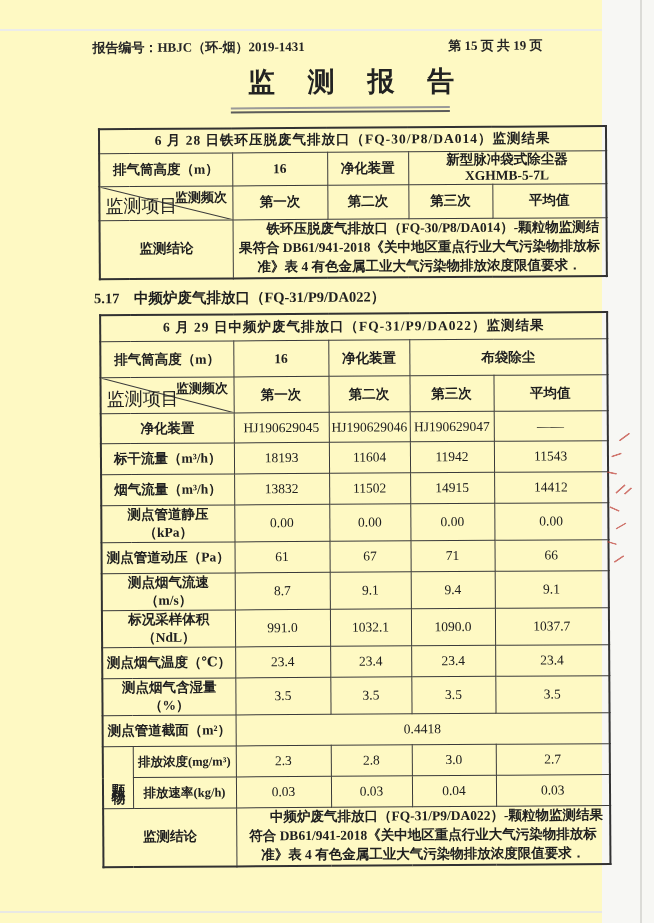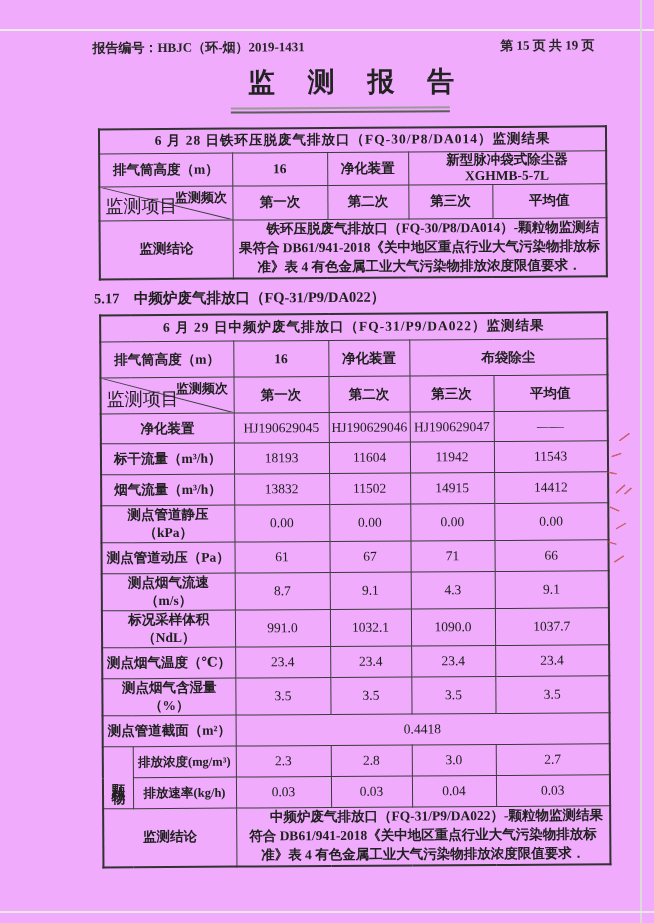--- a/index.html
+++ b/index.html
@@ -2,21 +2,21 @@
 <html><head>
 <meta charset="utf-8">
 <style>
   html,body{margin:0;padding:0;}
   body{
     width:654px;height:923px;overflow:hidden;
     background:#f7f7f4;
     font-family:"Liberation Serif","DejaVu Serif",serif;
     color:#1d1d1d;
   }
-  .page{position:relative;width:654px;height:923px;background:#f0abfc;}
+  .page{position:relative;width:602px;height:923px;background:#fef9c3;}
   
   .edge-top{position:absolute;left:0;top:29px;width:100%;height:2px;background:#ececé8;background:#ececea;}
   .edge-right{position:absolute;top:0;left:640px;width:2px;height:100%;background:#dbdbd7;}
   .edge-bottom{position:absolute;left:0;top:911px;width:100%;height:2px;background:#e8e8e4;}
   .content{position:absolute;inset:0;transform:rotate(-0.35deg);transform-origin:50% 50%;}
 
   .doc-header{display:flex;justify-content:space-between;align-items:baseline;
     padding:38px 57px 0 95px;font-size:13px;font-weight:bold;color:#262626;}
   .doc-title{margin:8px 0 0 100px;width:507px;text-align:center;
     font-size:27px;font-weight:bold;letter-spacing:13px;text-indent:13px;color:#222;}
@@ -181,21 +181,21 @@
           <td colspan="2" class="lbl">测点管道动压（Pa）</td>
           <td class="val">61</td>
           <td class="val">67</td>
           <td class="val">71</td>
           <td class="val">66</td>
         </tr>
         <tr style="height:31px">
           <td colspan="2" class="lbl">测点烟气流速（m/s）</td>
           <td class="val">8.7</td>
           <td class="val">9.1</td>
-          <td class="val">4.3</td>
+          <td class="val">9.4</td>
           <td class="val">9.1</td>
         </tr>
         <tr style="height:31px">
           <td colspan="2" class="lbl">标况采样体积（NdL）</td>
           <td class="val">991.0</td>
           <td class="val">1032.1</td>
           <td class="val">1090.0</td>
           <td class="val">1037.7</td>
         </tr>
         <tr style="height:31px">

